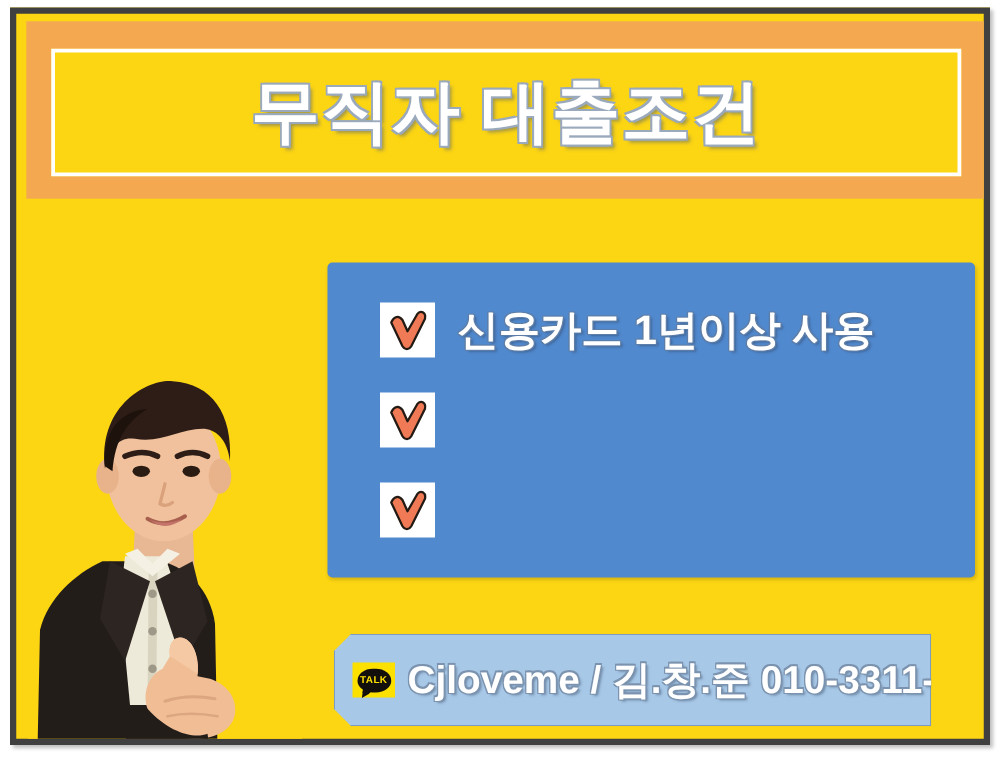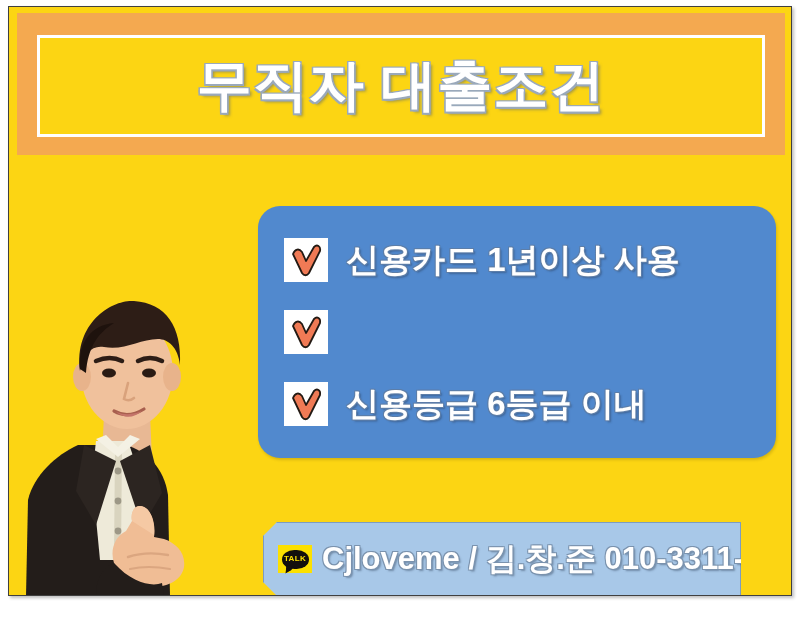--- a/index.html
+++ b/index.html
@@ -20,21 +20,21 @@
     left: 0; top: 0;
     width: 800px; height: 624px;
     background: #ffffff;
     box-sizing: border-box;
   }
   .frame {
     position: absolute;
     left: 8px; top: 6px;
     width: 784px; height: 590px;
     box-sizing: border-box;
-    border: 1px solid #404040;
+    border: 5px solid #404040;
     background: #fcd513;
     box-shadow: 2px 2px 3px rgba(0,0,0,0.25);
     overflow: hidden;
   }
 
   
   .title-band {
     position: absolute;
     left: 8px; top: 6px;
     width: 768px; height: 142px;
@@ -77,23 +77,23 @@
   }
 
   
   .check-card {
     position: absolute;
     left: 249px;
     top: 199px;
     width: 518px;
     height: 252px;
     background: #5189ce;
-    border-radius: 22px;
-    box-sizing: border-box;
-    padding: 18px 18px 18px 26px;
+    border-radius: 4px;
+    box-sizing: border-box;
+    padding: 18px 18px 18px 42px;
     display: flex;
     flex-direction: column;
     justify-content: center;
     gap: 10px;
     box-shadow: 1px 2px 3px rgba(0,0,0,0.15);
   }
   .check-row {
     display: flex;
     align-items: center;
     gap: 18px;
@@ -131,21 +131,21 @@
     width: 220px;
     height: 301px;
     overflow: hidden;
   }
   .person svg { display: block; }
 
   
   .contact-bar {
     position: absolute;
     left: 254px;
-    top: 515px;
+    top: 496px;
     width: 478px;
     height: 74px;
     background: #a8c8e8;
     border: 1px solid #7d9cc0;
     box-sizing: border-box;
     display: flex;
     align-items: center;
     padding-left: 14px;
     gap: 10px;
     clip-path: polygon(14px 0, 100% 0, 100% 14px, 100% 100%, 14px 100%, 0 calc(100% - 14px), 0 14px);
@@ -283,21 +283,20 @@
           </svg>
         </div>
       </div>
 
       <div class="check-row">
         <div class="check-box">
           <svg width="36" height="36" viewBox="0 0 36 36" xmlns="http://www.w3.org/2000/svg">
             <path d="M5 12 C7 7 11 6 14 10 L18 19 L26 5 C29 2 33 4 32 9 L21 31 C19 34 16 34 14 31 Z" fill="#f07a55" stroke="#231a14" stroke-width="1.8" stroke-linejoin="round"></path>
           </svg>
         </div>
-        <div class="check-label">신용등급 6등급 이내</div>
       </div>
 
     </div>
 
     <div class="contact-bar">
       <div class="kakao-icon">
         <div class="kakao-bubble">
           <span class="kakao-talk-text">TALK</span>
         </div>
       </div>

